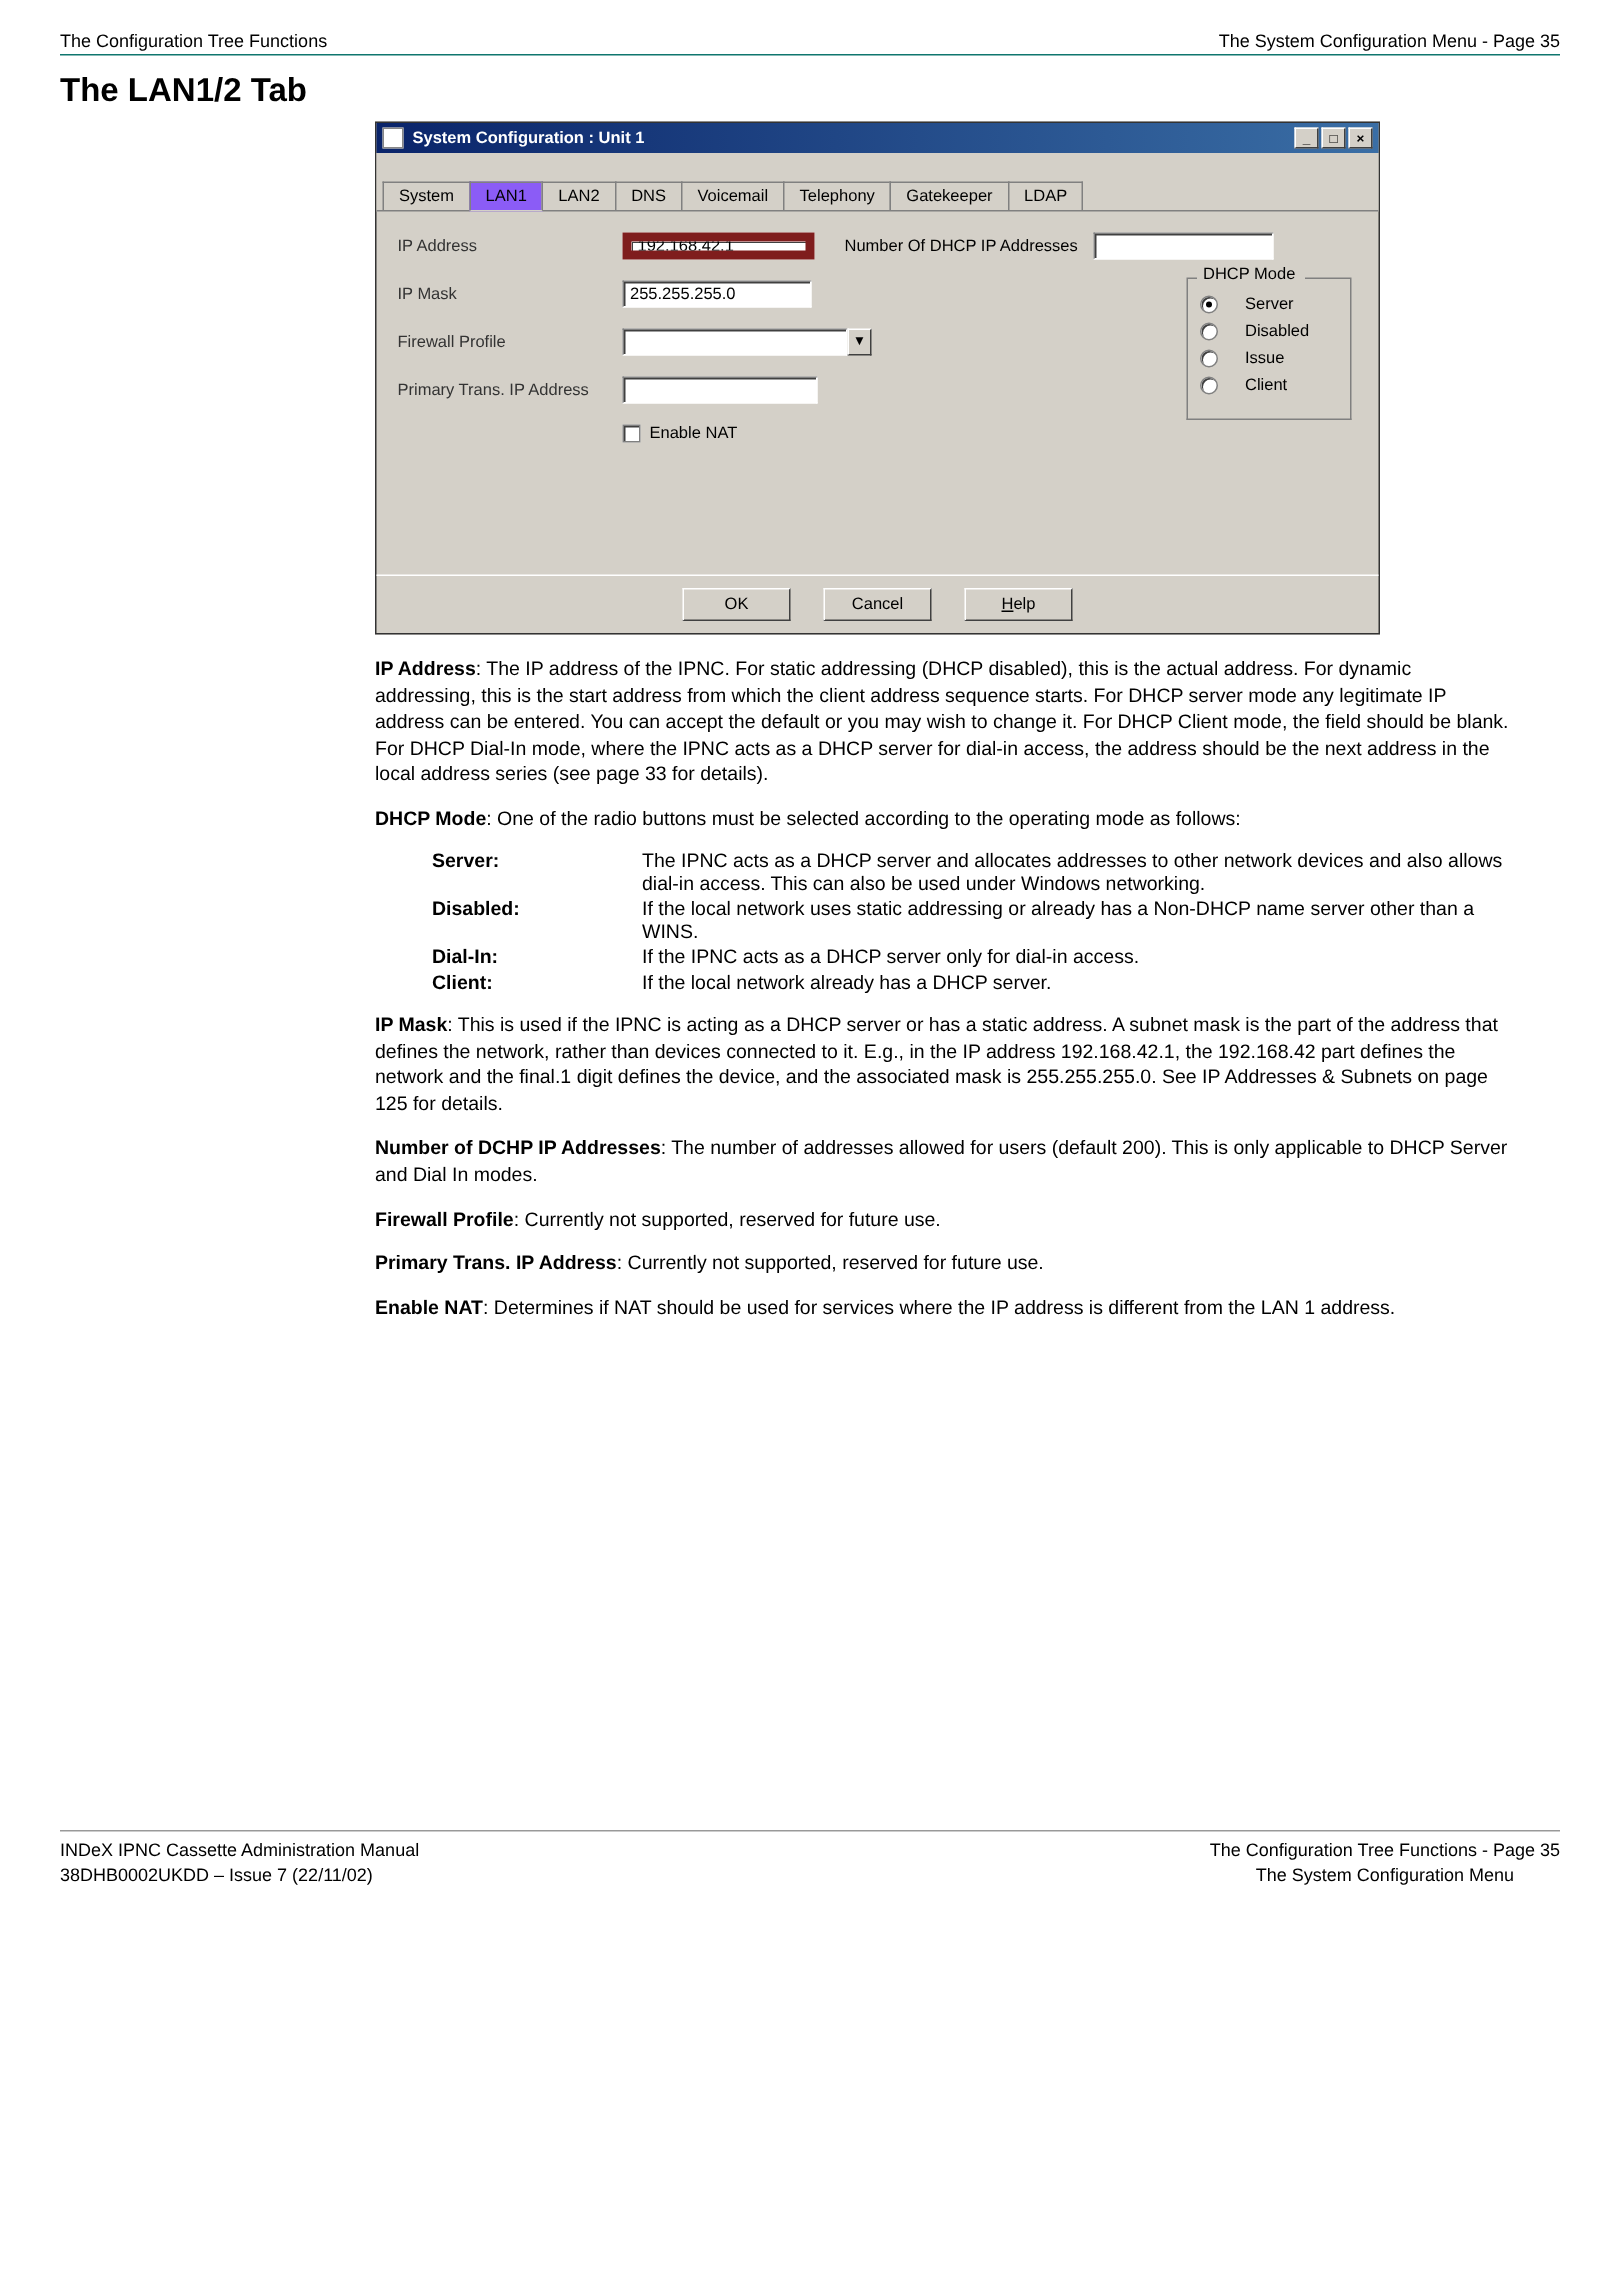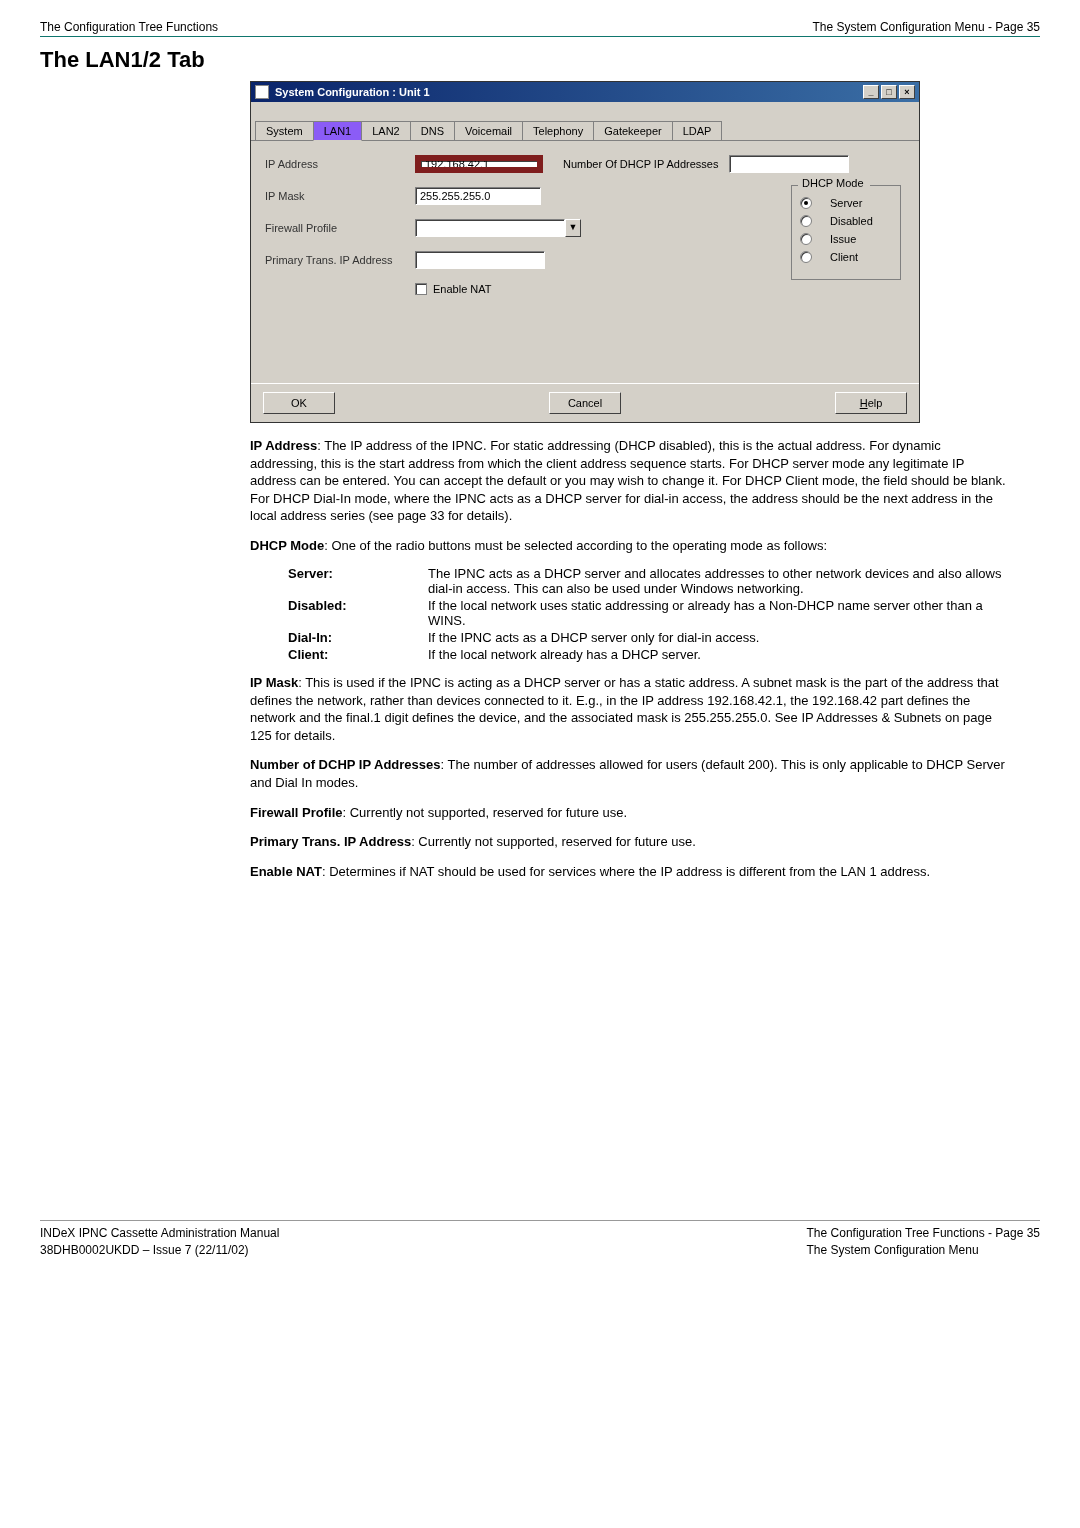--- a/index.html
+++ b/index.html
@@ -131,21 +131,21 @@
     box-shadow: inset 1px 1px 0 #404040;
     display:flex;align-items:center;justify-content:center;
   }
   .radio-dot{ width:4px;height:4px;border-radius:50%;background:#000;}
   .check-row{ display:flex; align-items:center; gap:6px;}
   .check-box{
     width:12px;height:12px;background:#fff;
     border:1px solid #808080; box-shadow: inset 1px 1px 0 #404040;
   }
   .dlg-buttons{
-    display:flex; justify-content:space-between; gap:22px;
+    display:flex; justify-content:center; gap:22px;
     padding:8px 12px; border-top:1px solid #fff;
   }
   .btn3d{
     min-width:72px; height:22px;
     background:#d4d0c8;
     border:1px solid #fff;
     border-right-color:#404040;border-bottom-color:#404040;
     font-size:11px; text-align:center; line-height:20px;
   }
   .btn3d .ul{ text-decoration:underline; }
@@ -160,21 +160,21 @@
   }
   .def-row{ display:flex; margin-bottom:2px;}
   .def-term{ width:100px; font-weight:bold;}
   .def-desc{ flex:1;margin-left:40px; }
   .footer{
     display:flex; justify-content:space-between;
     font-size:12px; border-top:1px solid #999;
     padding-top:4px; margin-top:340px;
   }
   .footer-col{ line-height:1.4;}
-  .footer-right{ text-align:left;}
+  .footer-right{ text-align:center;}
 </style>
 </head>
 <body>
 
 <div class="page">
   <div class="top-row">
     <span>The Configuration Tree Functions</span>
     <span>The System Configuration Menu - Page 35</span>
   </div>
 

